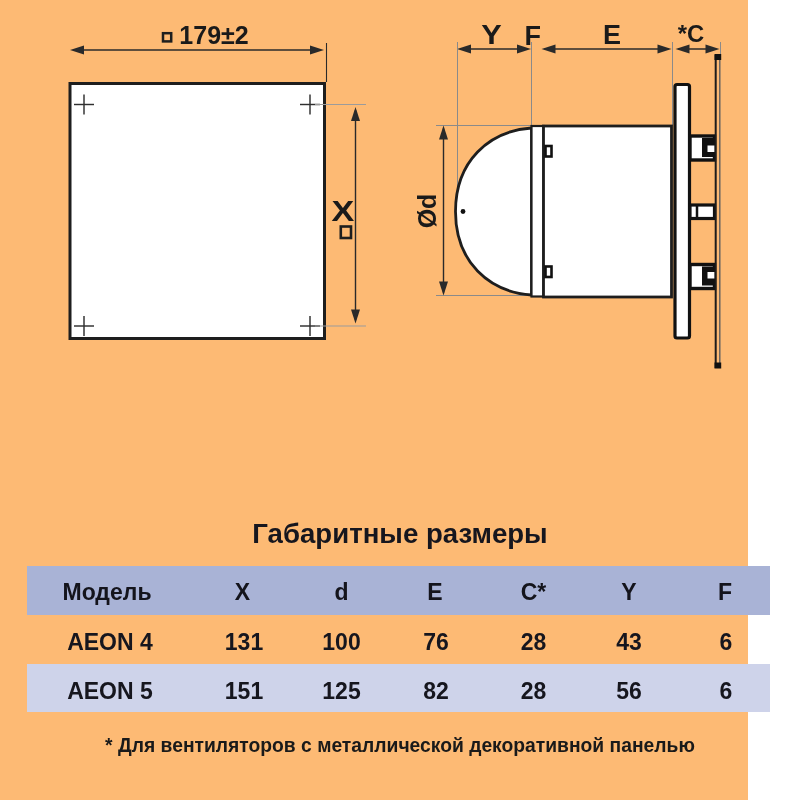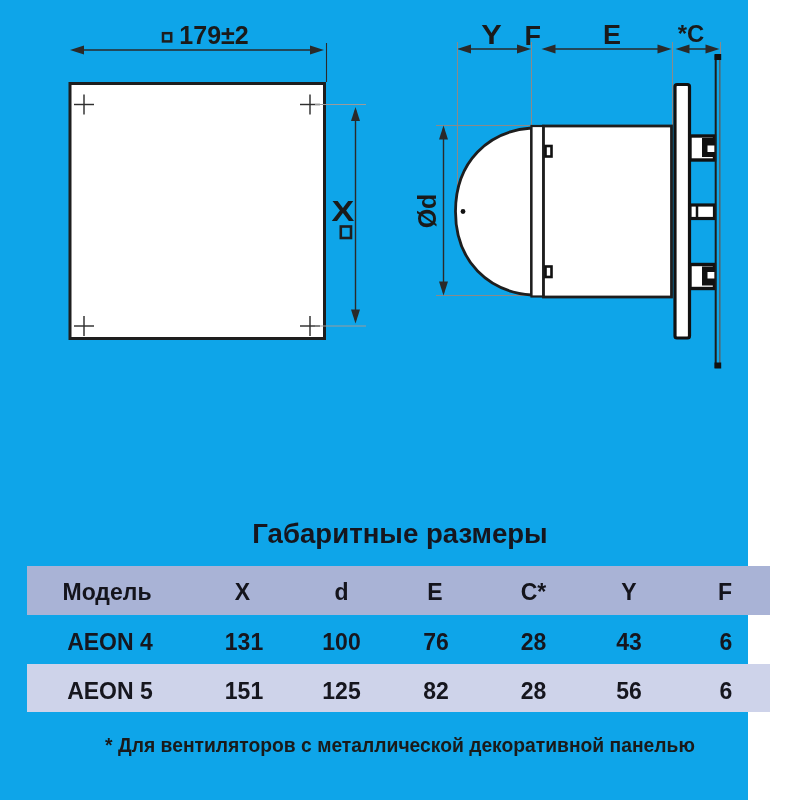--- a/index.html
+++ b/index.html
@@ -1,16 +1,16 @@
 <!DOCTYPE html>
 <html><head>
 <meta charset="utf-8">
 <style>
   html,body{margin:0;padding:0;background:#ffffff;}
-  #page{position:relative;width:748px;height:800px;background:#0ea5e9;font-family:"Liberation Sans", sans-serif;}
+  #page{position:relative;width:748px;height:800px;background:#fdba74;font-family:"Liberation Sans", sans-serif;}
   svg text{font-family:"Liberation Sans", sans-serif;}
 </style>
 </head>
 <body>
 <div id="page">
 <svg width="800" height="800" viewBox="0 0 800 800">
 
   <g>
     <rect x="70" y="83.5" width="254.5" height="255" fill="#ffffff" stroke="#1e1e1e" stroke-width="3"></rect>
   </g>

